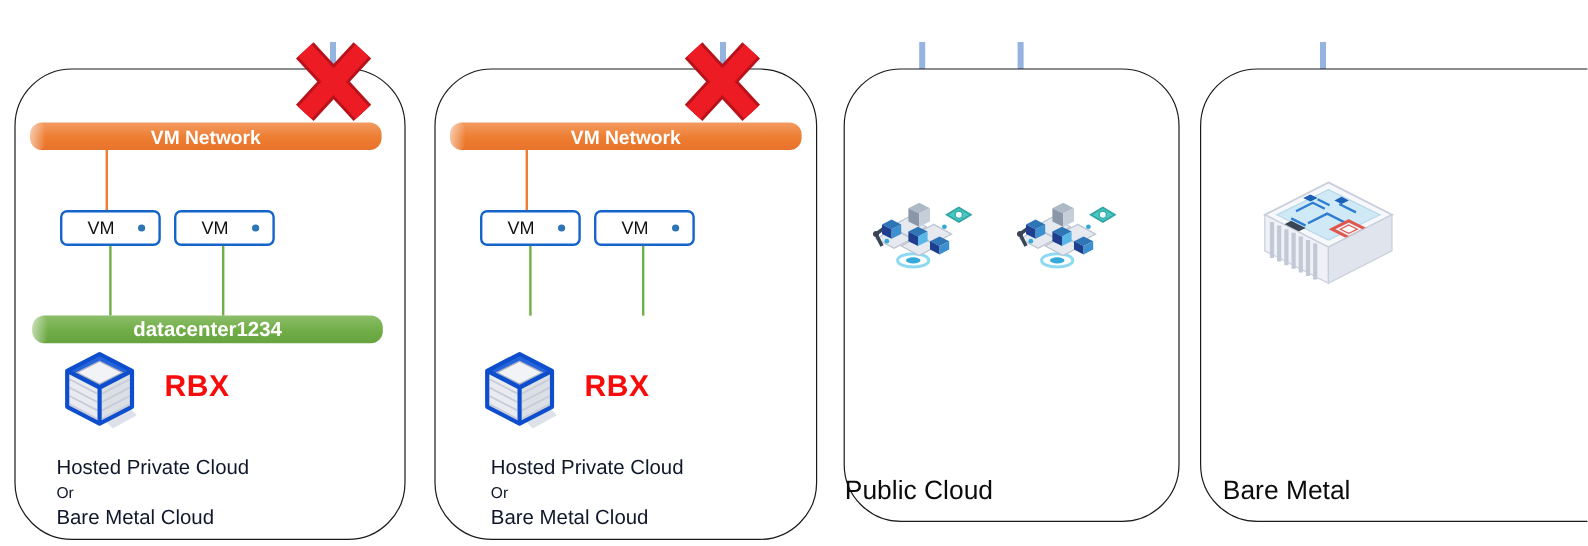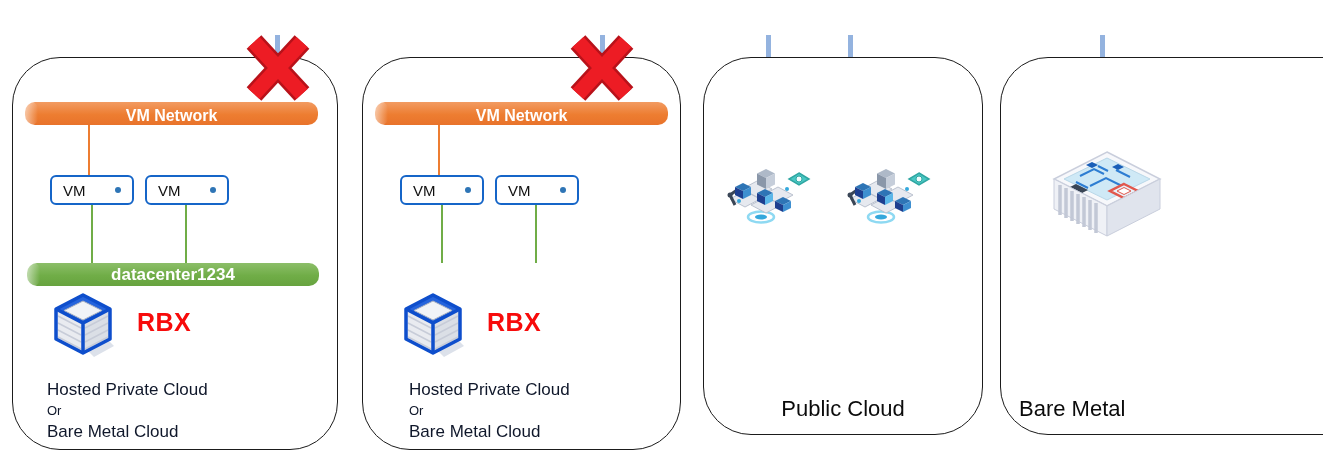--- a/index.html
+++ b/index.html
@@ -45,42 +45,42 @@
     background:linear-gradient(180deg,#8CBE69 0%,var(--datacenter-bar,#70AD47) 55%,#67A33F 100%);text-align:right;}
 
   .oline{position:absolute;left:75px;top:67px;width:2px;height:50px;background:var(--vm-network-bar,#ED7D31);}
   .gline{position:absolute;top:147px;width:2px;height:58px;background:var(--datacenter-bar,#70AD47);}
   .gline-a{left:78px;}.gline-b{left:172px;}
 
   .vm-box{position:absolute;top:117px;width:84px;height:30px;box-sizing:border-box;
     border:2.5px solid var(--vm-box-border,#1565C8);border-radius:6px;background:#fff;
     display:flex;align-items:center;}
   .vm-a{left:37px;}.vm-b{left:132px;}
-  .vm-label{margin-left:11px;font-size:15px;color:#101010;}
+  .vm-label{margin-left:21px;font-size:15px;color:#101010;}
   .vm-dot{position:absolute;right:11px;top:50%;transform:translateY(-50%);
     width:6px;height:6px;border-radius:50%;background:var(--vm-dot,#2E75B6);}
 
   .cube-icon{position:absolute;left:38px;top:234px;}
   .rbx-label{position:absolute;left:124px;top:250px;font-size:25px;font-weight:700;
     color:var(--rbx-red,#F70B0B);letter-spacing:.5px;}
   .desc{position:absolute;left:34px;top:322px;color:#0f172a;}
   .cbox-2 .desc{left:46px;}
   .desc-main{font-size:17px;line-height:20px;}
   .desc-or{font-size:13px;line-height:17px;margin:2px 0 3px;}
 
   
   .cross{position:absolute;top:33px;z-index:5;}
   .cross-1{left:242px;}
   .cross-2{left:566px;}
 
   
   .pc-icon-1{position:absolute;left:17px;top:107px;}
   .pc-icon-2{position:absolute;left:137px;top:107px;}
   .big-label{position:absolute;top:338px;font-size:22px;color:#0b0b0b;}
-  .pc-label{left:0;right:0;text-align:center;}
+  .pc-label{left:0;right:0;text-align:left;}
   .bm-label{left:18px;}
   .bm-icon{position:absolute;left:45px;top:86px;}
 </style>
 </head>
 <body>
 
 <div class="canvas">
 
 
   <div class="conn conn-1"></div>

